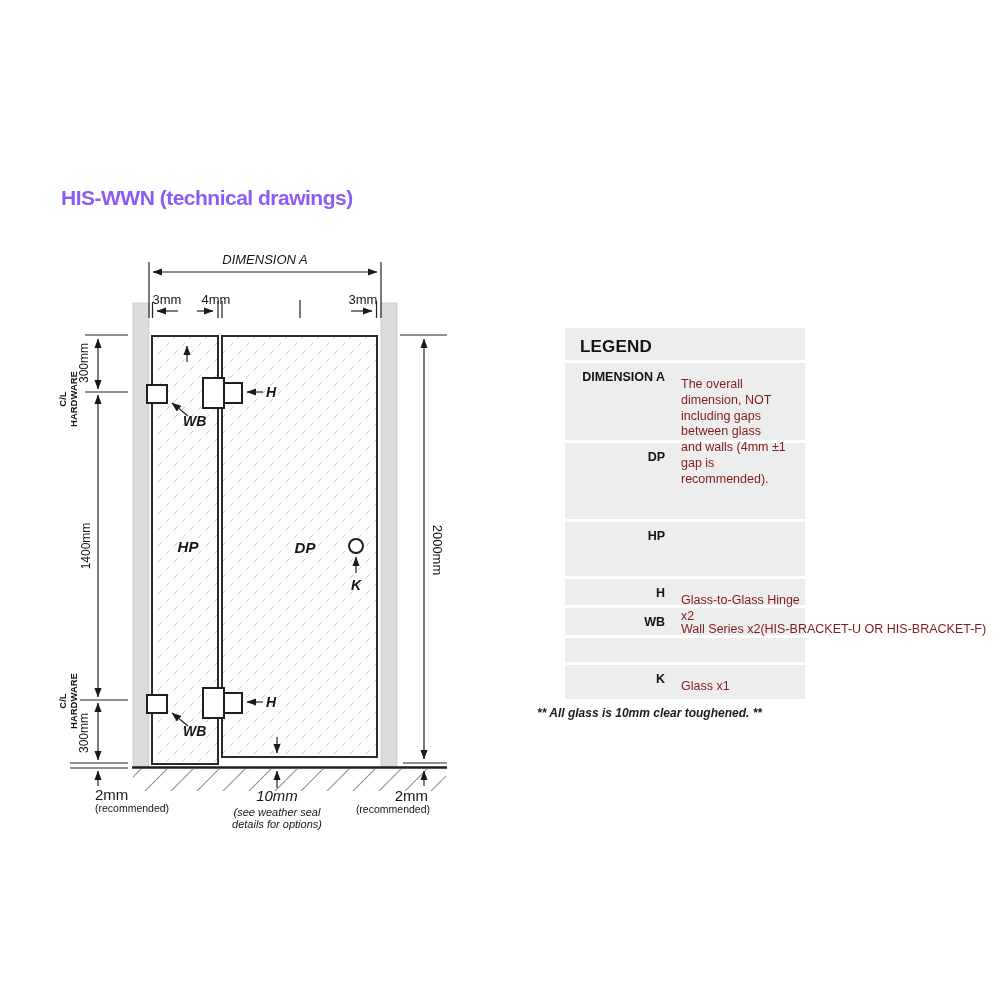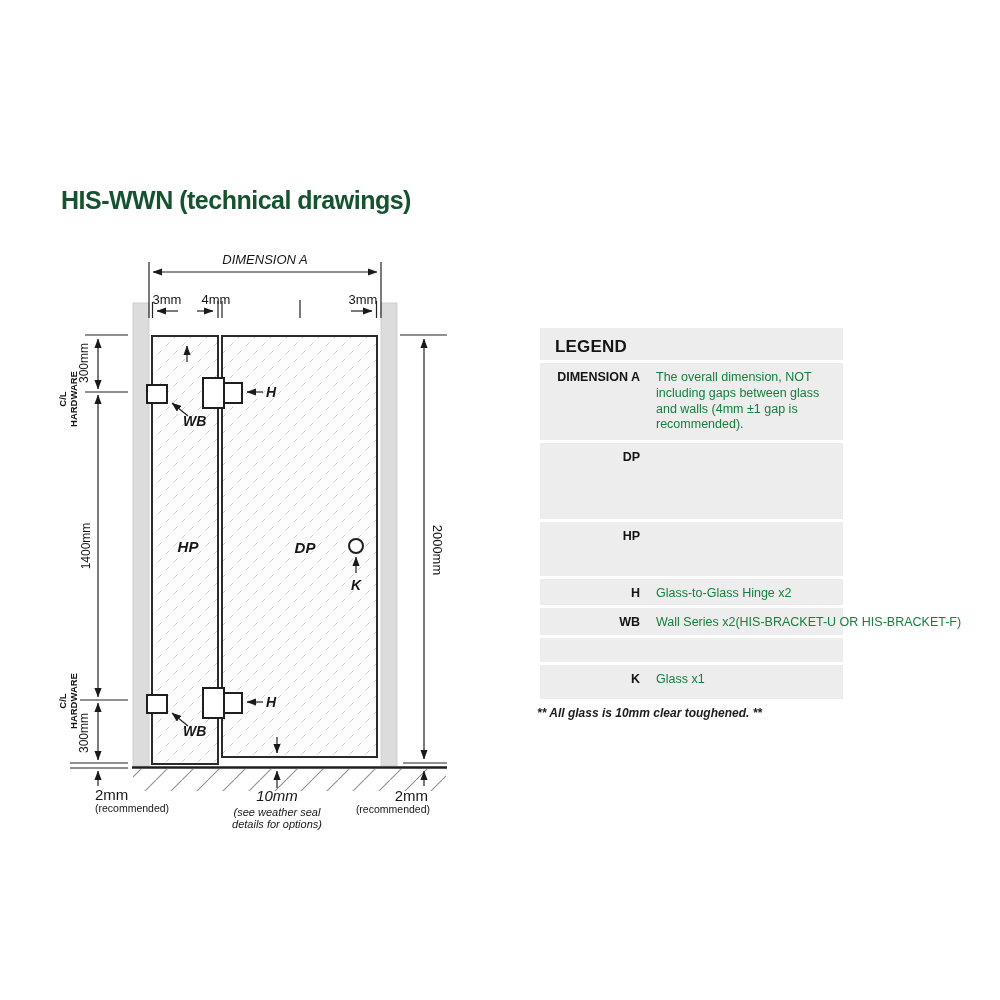--- a/index.html
+++ b/index.html
@@ -1,59 +1,59 @@
 <!DOCTYPE html>
 <html><head>
 <meta charset="utf-8">
 <style>
   html,body { margin:0; padding:0; }
   body {
     width:1000px; height:1000px; position:relative; background:#ffffff;
     font-family:"Liberation Sans", sans-serif; color:#141414; overflow:hidden;
   }
   .page-title {
-    position:absolute; left:61px; top:186px; font-size:25px; font-weight:bold;
-    letter-spacing:-0.5px; color:#14532d; white-space:nowrap;
+    position:absolute; left:61px; top:186px; font-size:21px; font-weight:bold;
+    letter-spacing:-0.5px; color:#8b5cf6; white-space:nowrap;
   }
   svg { position:absolute; left:0; top:0; }
   svg text { font-family:"Liberation Sans", sans-serif; fill:#161616; }
   .dl   { stroke:#222222; stroke-width:1.2; fill:none; }
   .glass{ fill:url(#glasshatch); stroke:#2b2b2b; stroke-width:2; }
   .wall { fill:#dcdcdc; stroke:#c9c9c9; stroke-width:0.8; }
   .hw   { fill:#ffffff; stroke:#1f1f1f; stroke-width:2; }
   .t13  { font-size:13px; }
   .t15  { font-size:15px; }
   .t12  { font-size:12px; }
   .t10  { font-size:10.5px; }
   .t11i { font-size:11px; font-style:italic; }
   .it   { font-style:italic; }
   .lbl  { font-size:14px; font-weight:bold; font-style:italic; }
   .cl   { font-size:9.5px; font-weight:600; }
   .mid  { text-anchor:middle; }
   .end  { text-anchor:end; }
 
   .legend {
-    position:absolute; left:540px; top:328px; width:303px; background:#ededed;
+    position:absolute; left:565px; top:328px; width:240px; background:#ededed;
   }
   .legend-header {
     box-sizing:border-box; height:35px; padding:9px 0 0 15px;
     font-size:17px; font-weight:bold; letter-spacing:0.2px;
     border-bottom:3px solid #ffffff;
   }
   .legend-row { box-sizing:border-box; display:flex; border-bottom:3px solid #ffffff; }
   .legend-row:last-child { border-bottom:none; }
   .lr0 { height:80px; } .lr1 { height:79px; } .lr2 { height:57px; }
   .lr3 { height:29px; } .lr4 { height:30px; } .lr5 { height:27px; } .lr6 { height:34px; }
   .legend-term {
     width:100px; flex:none; text-align:right; font-weight:bold;
     font-size:12.5px; padding-top:7px;
   }
   .legend-desc {
     margin-left:16px; font-size:12.5px; line-height:15.8px;
-    padding-top:7px; white-space:pre-line; color:#15803d;
+    padding-top:7px; white-space:pre-line; color:#7f1d1d;margin-top:7px;
   }
   .legend-desc.nowrap { white-space:pre; }
   .legend-footnote {
     position:absolute; left:537px; top:706px; width:303px; text-align:left;
     font-size:12px; font-style:italic; font-weight:600; color:#1c1c1c; white-space:nowrap;
   }
 </style>
 </head>
 <body>
 

